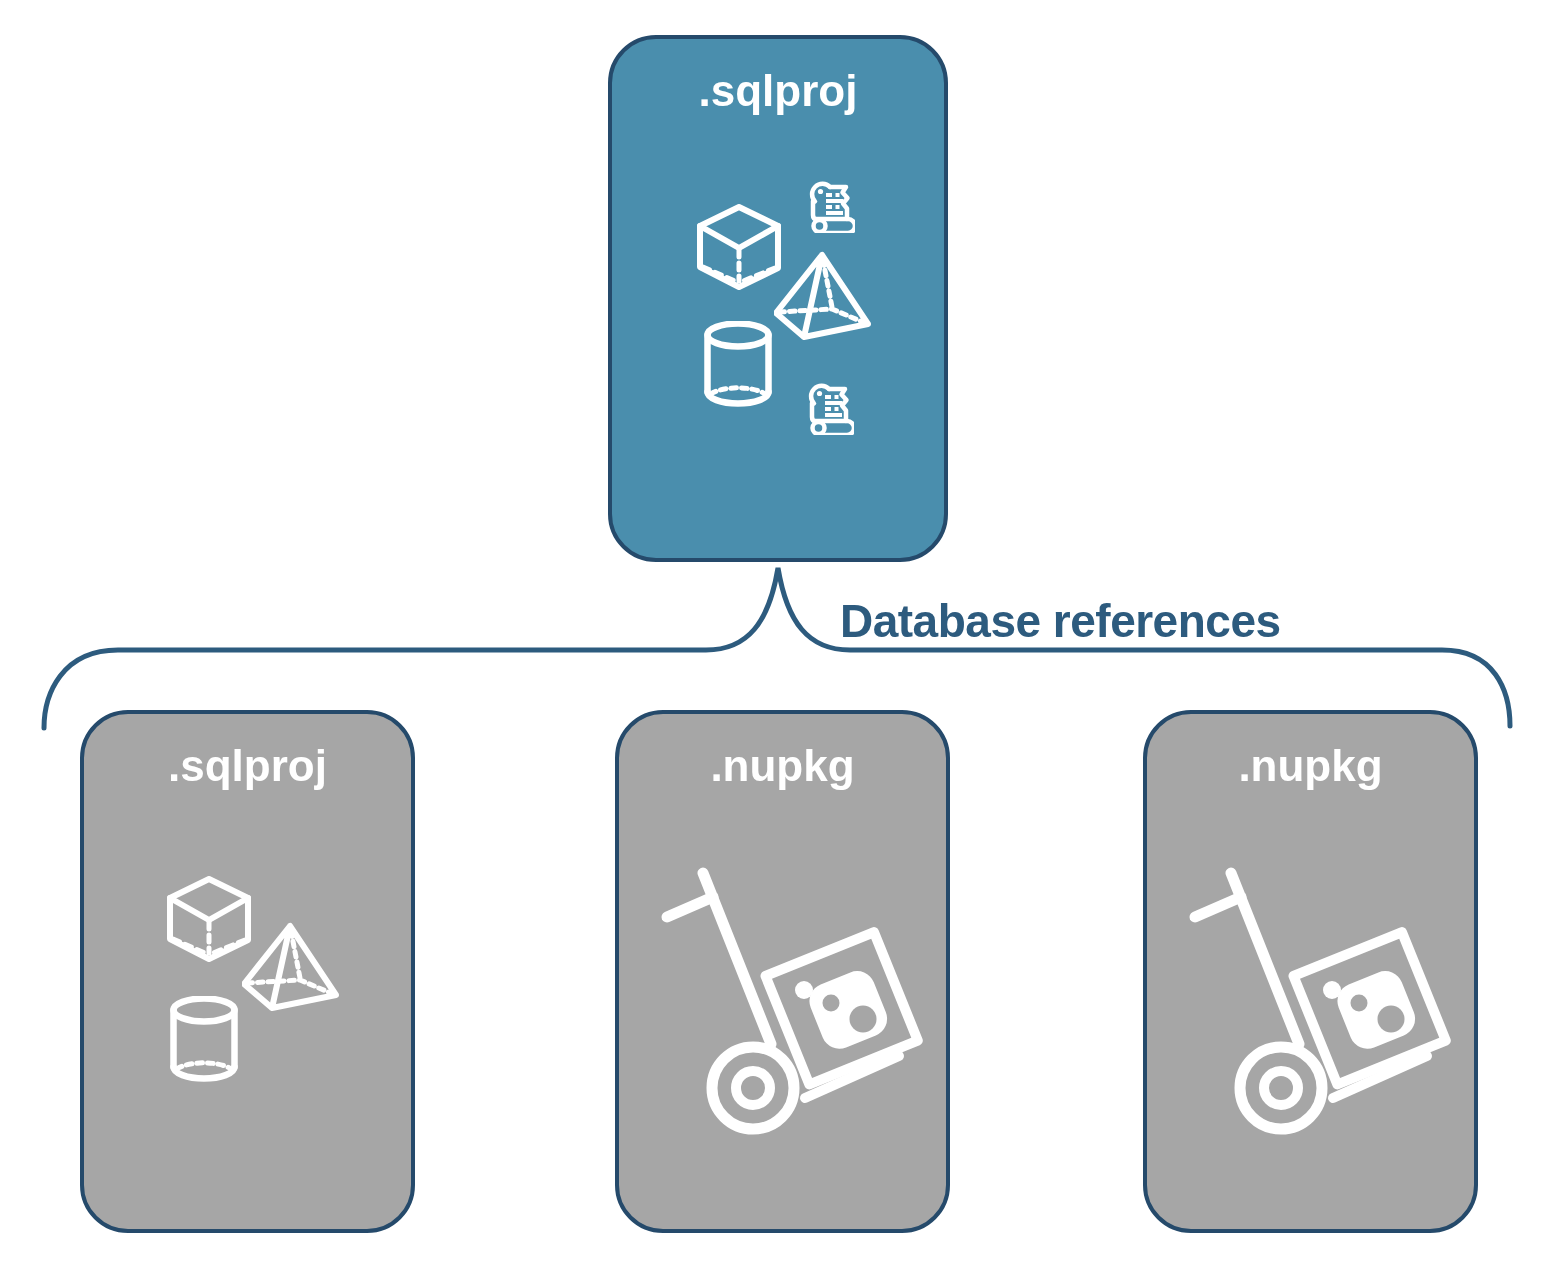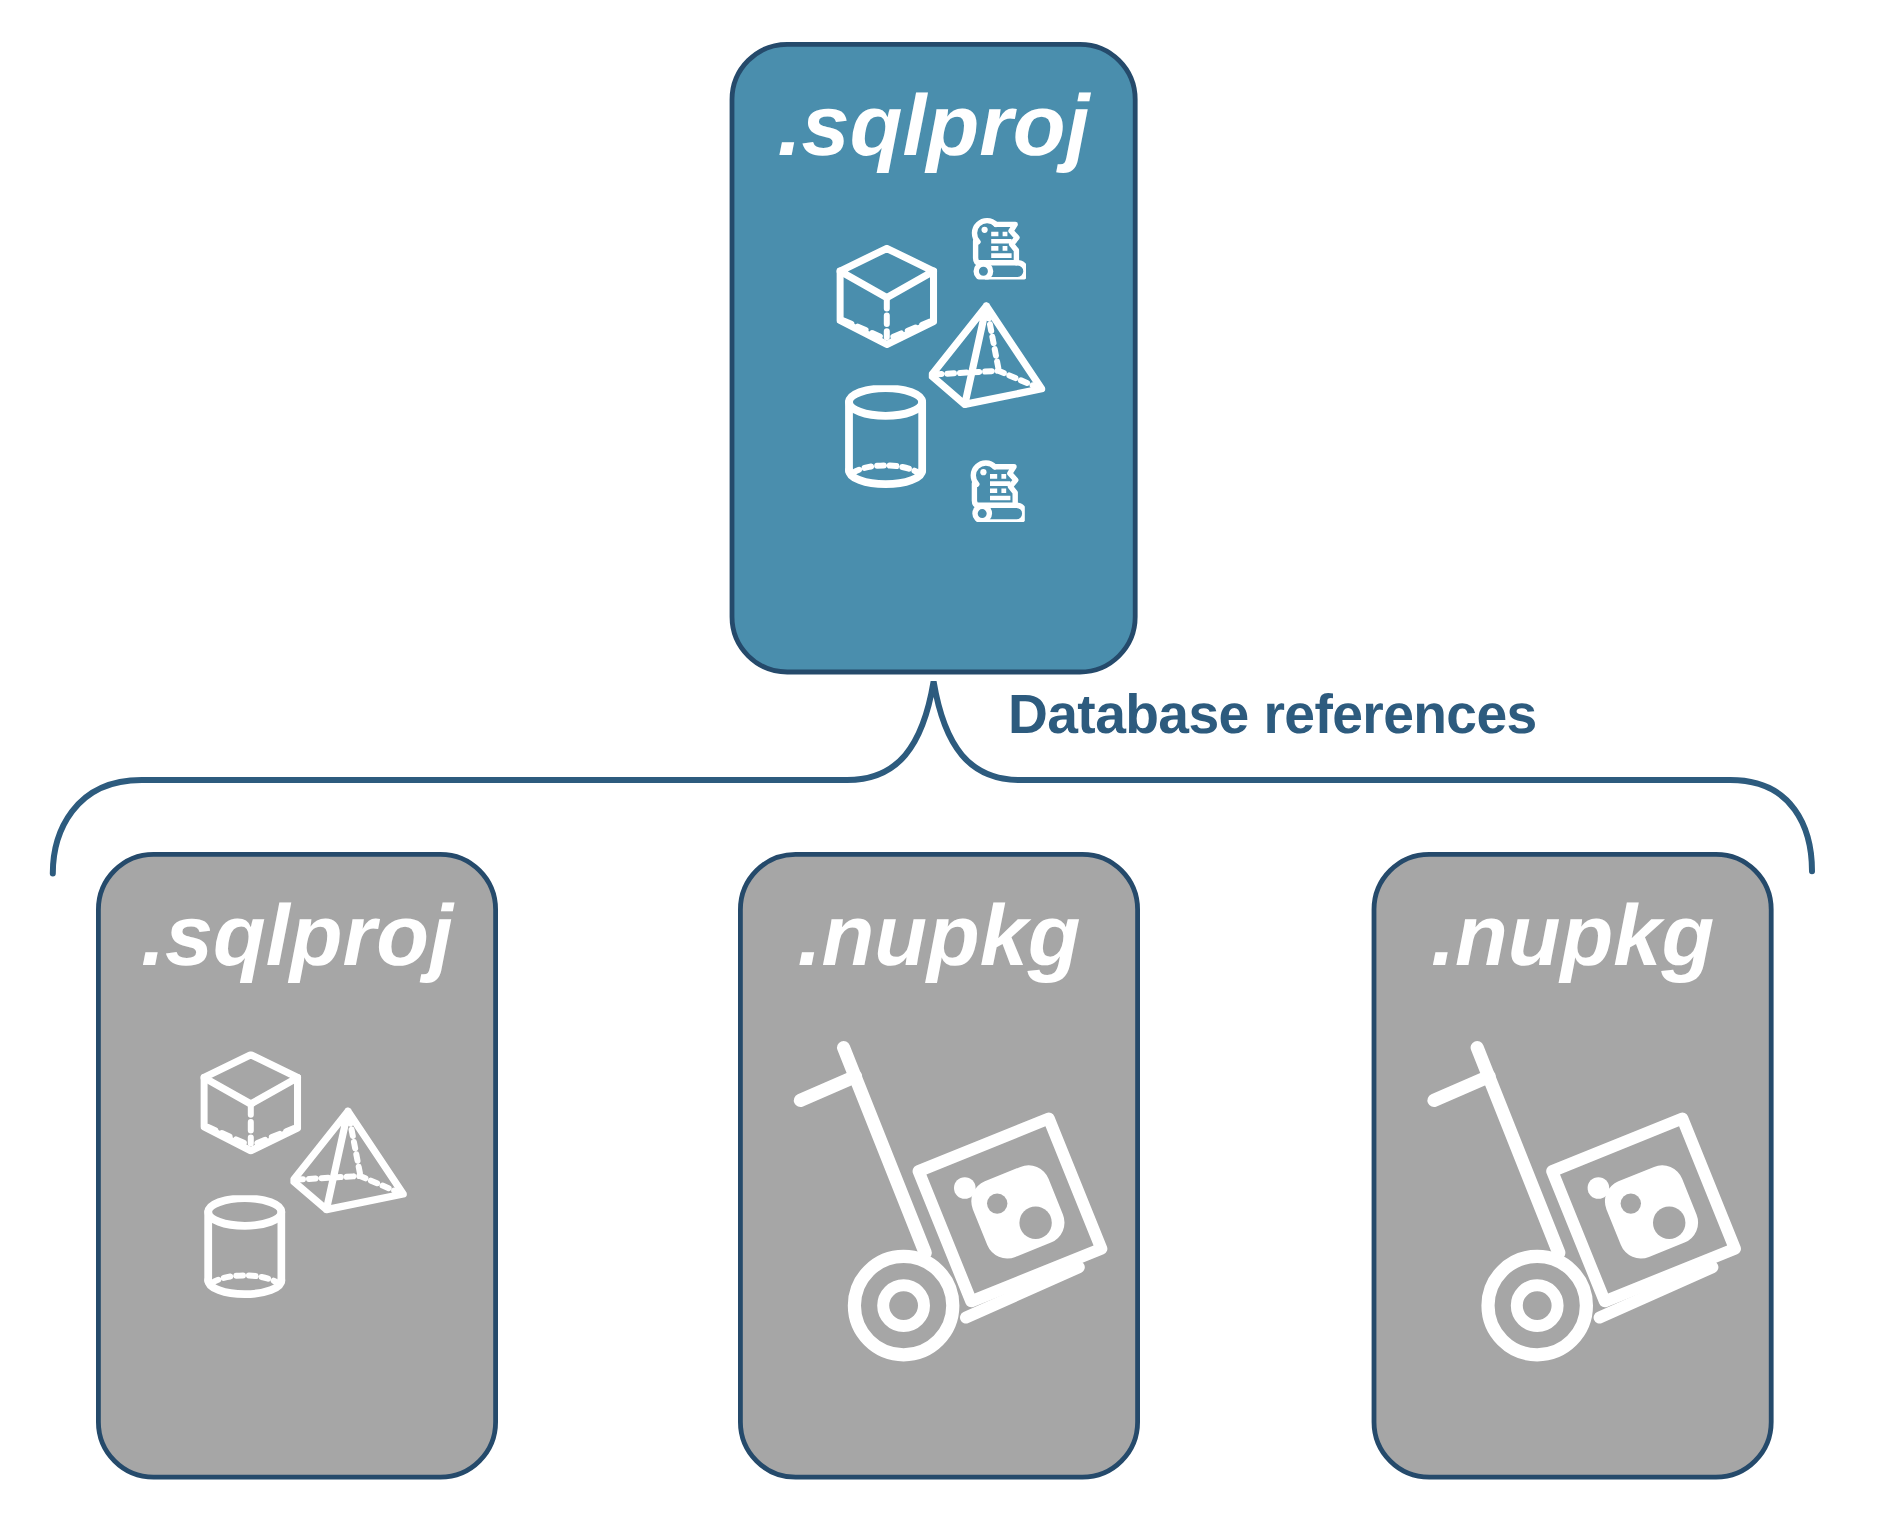--- a/index.html
+++ b/index.html
@@ -27,36 +27,35 @@
     width: 335px; height: 523px;
     background: var(--child-fill, #A6A6A6);
   }
   .node-child-1 { left: 80px; }
   .node-child-2 { left: 615px; }
   .node-child-3 { left: 1143px; }
   .node-label {
     position: absolute;
     left: 0; right: 0; top: 30px;
     text-align: center;
-    font-size: 72px;
+    font-size: 44px;
     font-weight: 700;
     color: var(--node-label, #ffffff);
     letter-spacing: 0px;
     line-height: 1;
-    font-style: italic;
   }
   .connector-svg {
     position: absolute;
     left: 0; top: 0;
     width: 1566px; height: 1274px;
     pointer-events: none;
   }
   .connector-label {
     position: absolute;
-    left: 840px; top: 572px;
+    left: 840px; top: 598px;
     font-size: 46px;
     font-weight: 700;
     color: var(--connector, #2D5B7E);
     letter-spacing: -0.5px;
     white-space: nowrap;
     line-height: 1;
   }
   .icon-svg { position: absolute; }
   
   .st  { stroke: var(--icon, #fff); fill: none; stroke-linecap: round; stroke-linejoin: round; }

